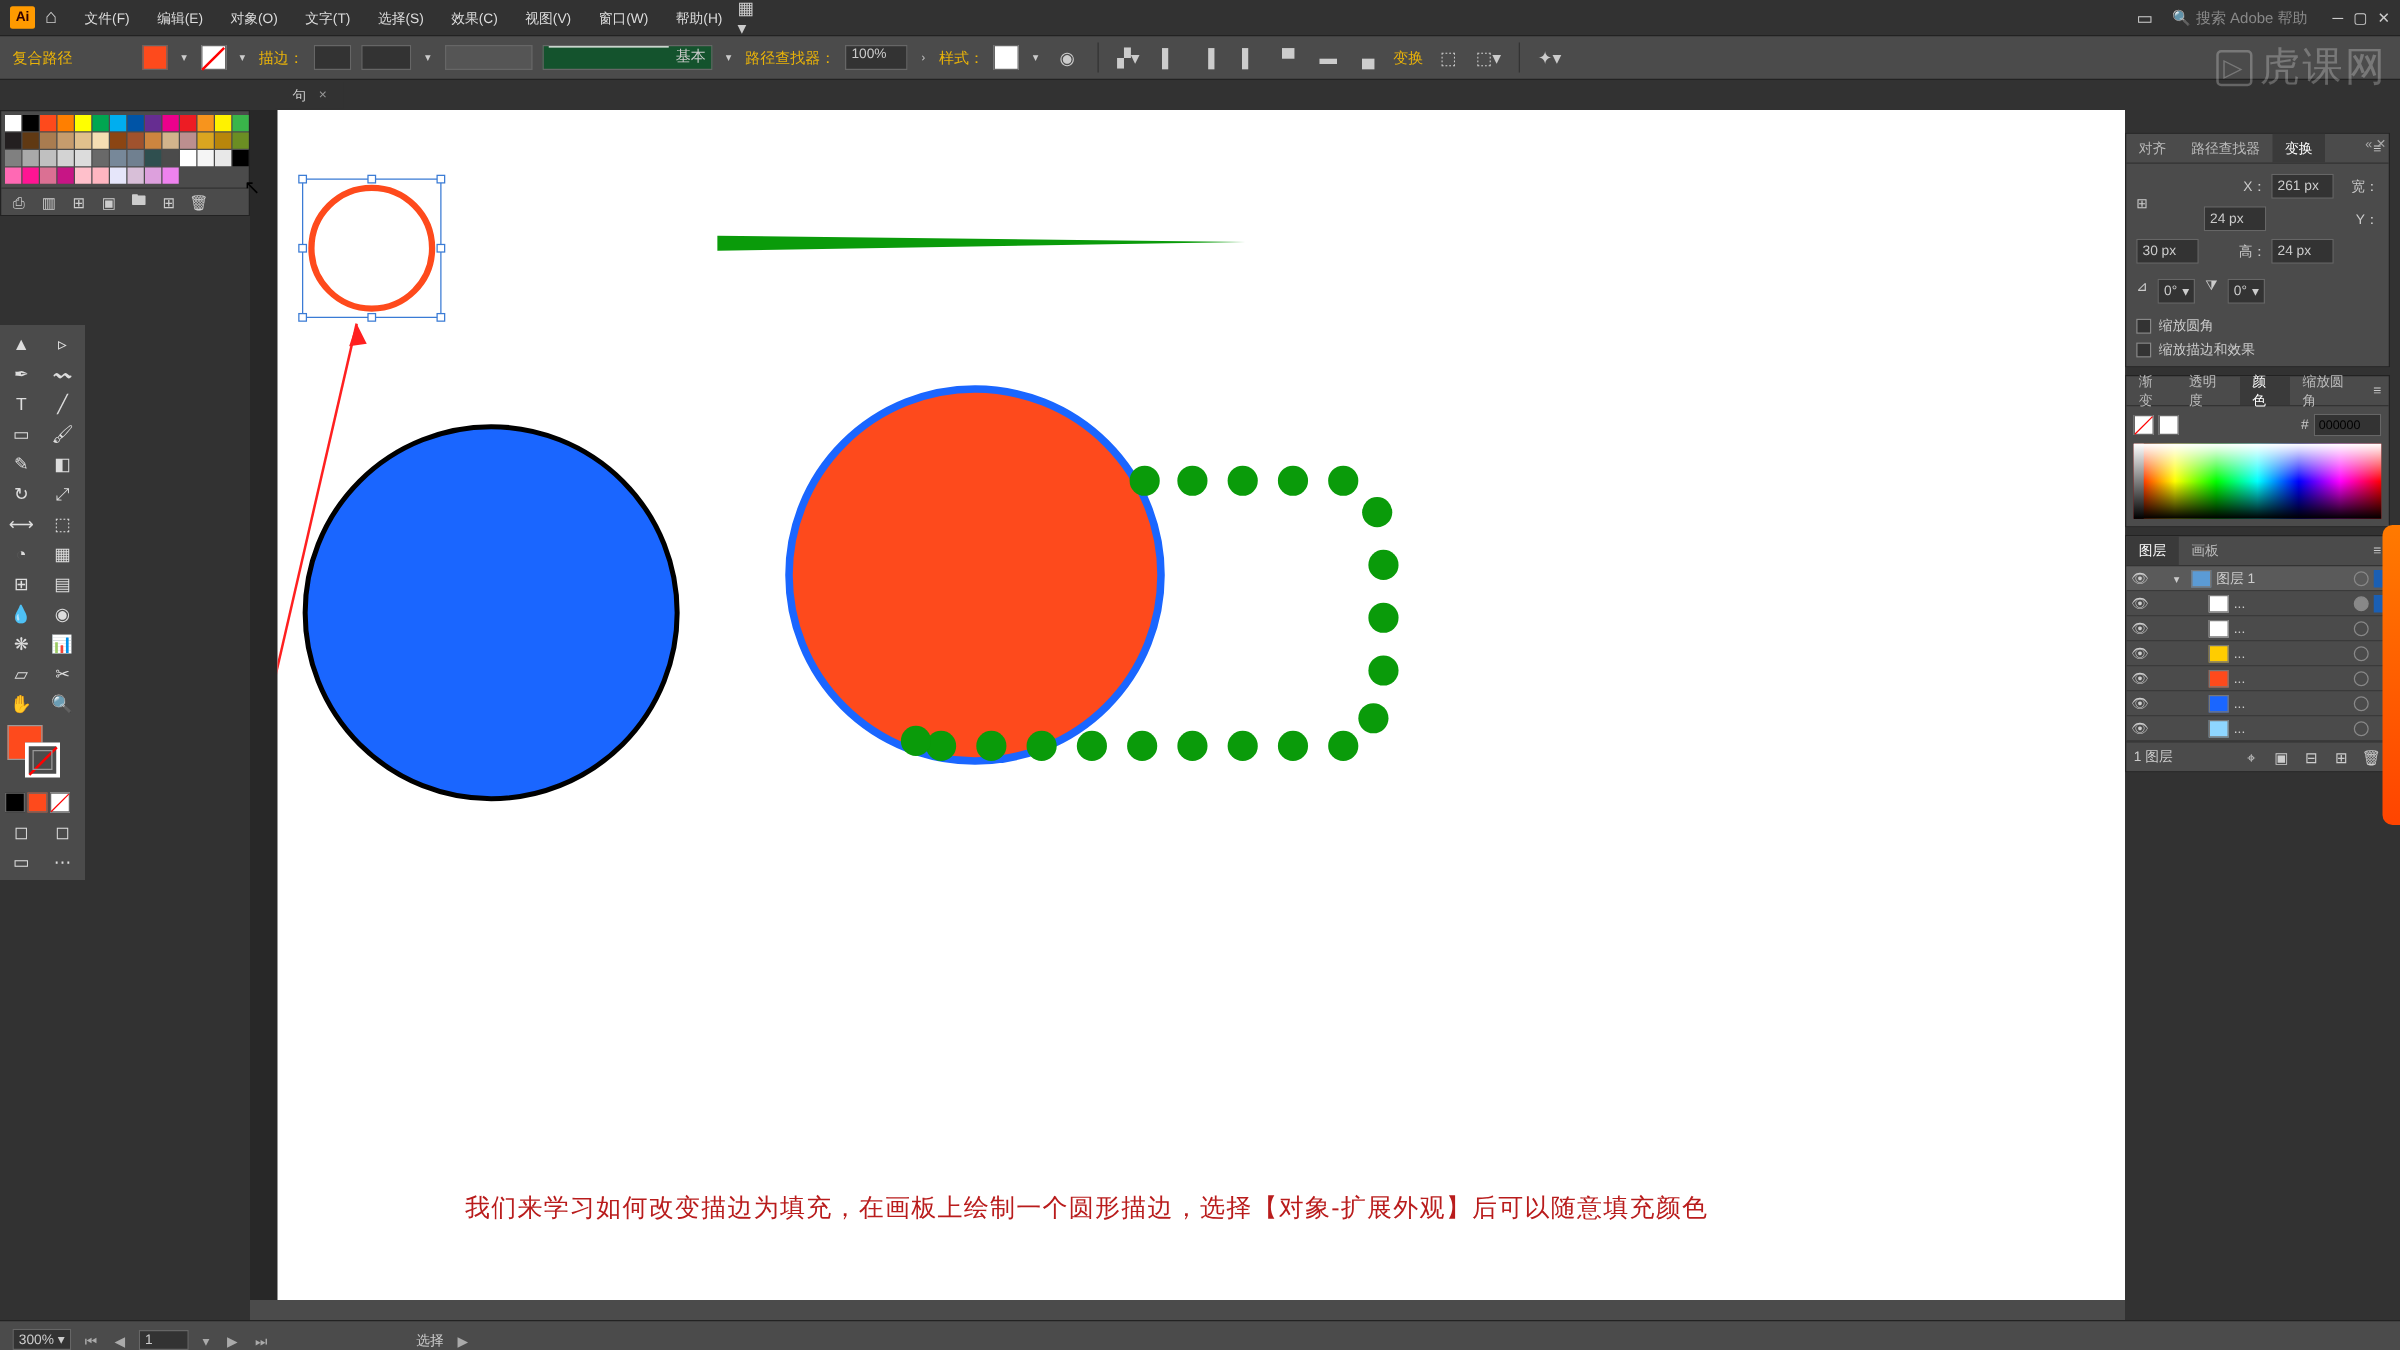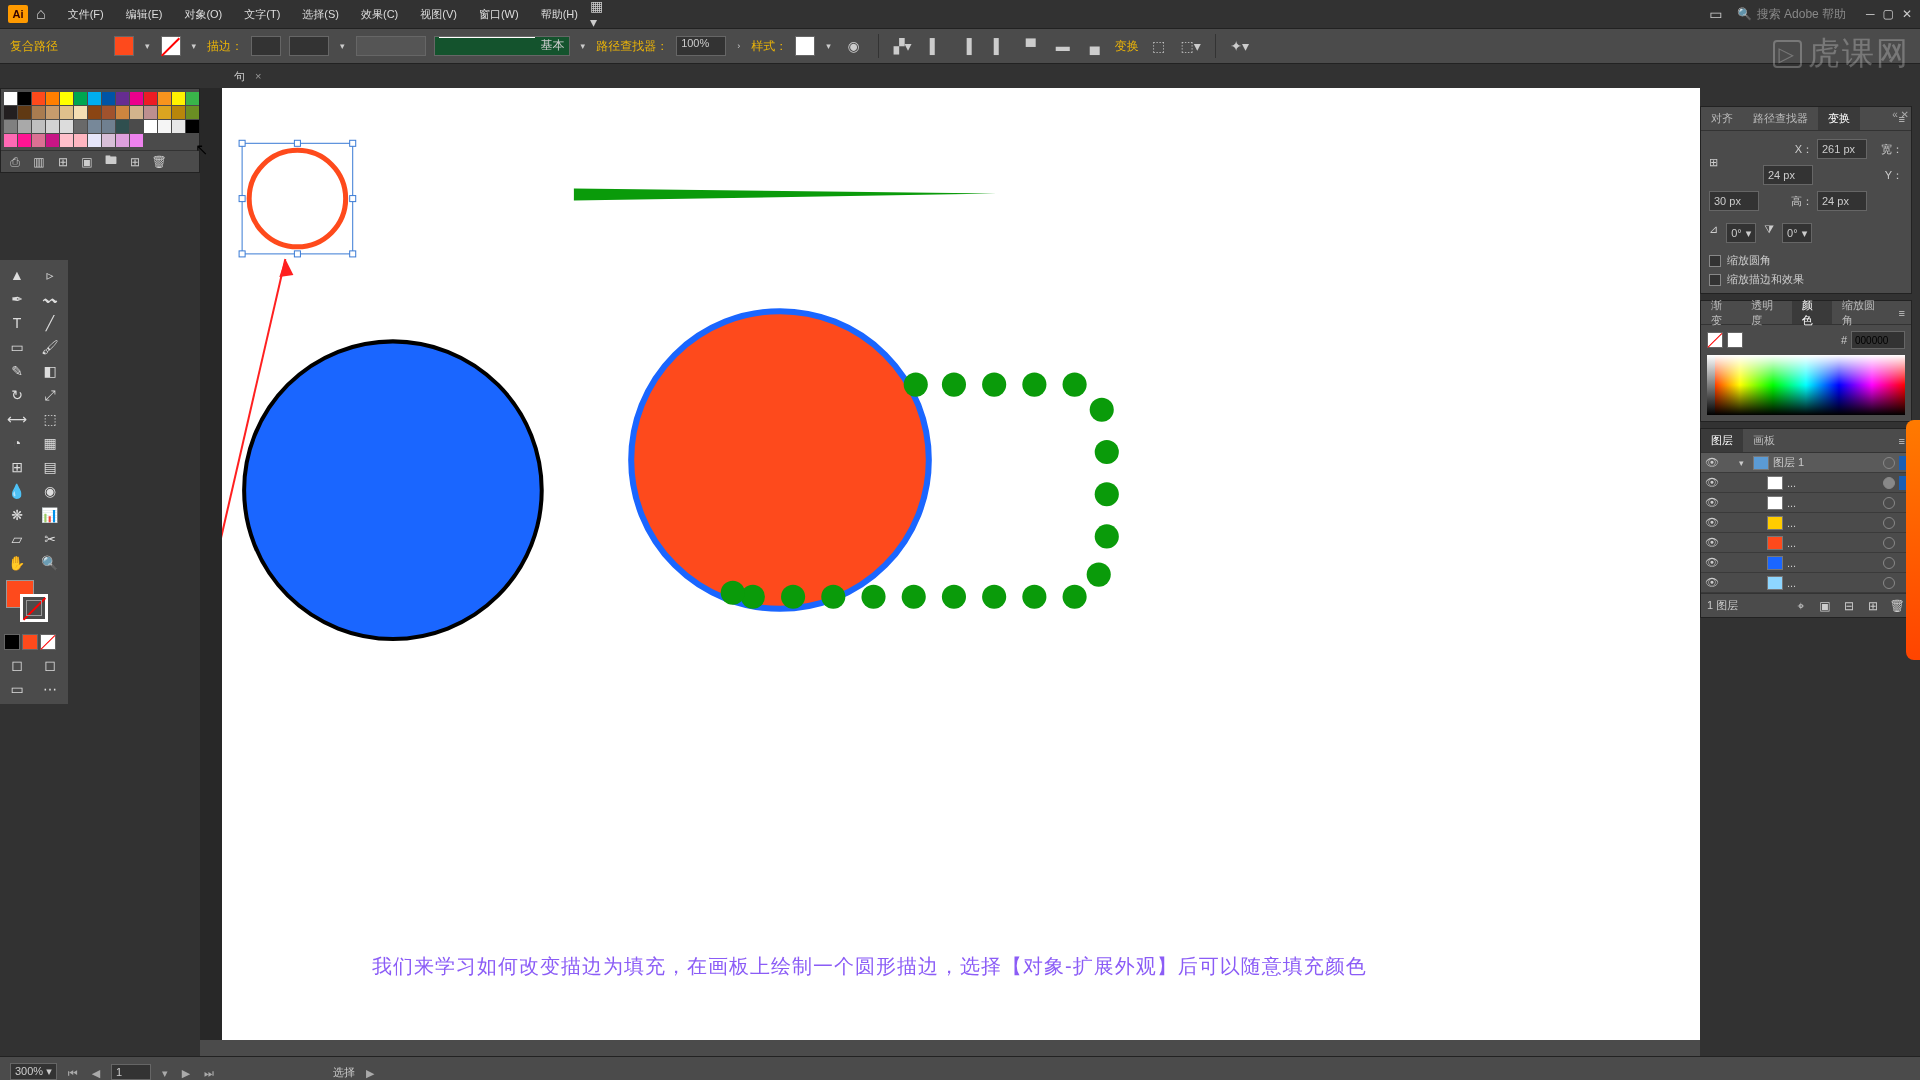--- a/index.html
+++ b/index.html
@@ -35,21 +35,21 @@
 .swatch-panel{position:absolute;left:0;top:88px;width:200px;background:#4b4b4b;border:1px solid #222;z-index:10}
 .swatch-grid{display:grid;grid-template-columns:repeat(14,13px);gap:1px;padding:3px}
 .sw{width:13px;height:13px;cursor:pointer}
 .swatch-footer{height:22px;border-top:1px solid #333;display:flex;align-items:center;gap:8px;padding:0 6px}
 .sw-ficon{width:16px;height:16px;color:#ccc;font-size:12px;display:flex;align-items:center;justify-content:center}
 .canvas-wrap{position:absolute;left:200px;top:88px;right:220px;bottom:24px;background:#282828;overflow:hidden}
 .scroll-track-h{position:absolute;bottom:0;left:0;right:0;height:16px;background:#4b4b4b}
 .artboard{position:absolute;left:22px;top:0;right:0;bottom:16px;background:#fff}
 .cursor-arrow{position:absolute;left:195px;top:140px;font-size:16px;color:#000;z-index:20;pointer-events:none}
 svg.content{position:absolute;inset:0}
-.caption{position:absolute;left:150px;bottom:60px;color:#8b5cf6;font-size:20px;letter-spacing:1px}
+.caption{position:absolute;left:150px;bottom:60px;color:#b91c1c;font-size:20px;letter-spacing:1px}
 .panels{position:absolute;right:8px;top:106px;width:212px;bottom:40px;display:flex;flex-direction:column;gap:6px}
 .panel{background:#4b4b4b;border:1px solid #222;font-size:11px}
 .panel-head{display:flex;height:24px;align-items:center;border-bottom:1px solid #333}
 .ptab{padding:0 10px;height:100%;display:flex;align-items:center;cursor:pointer;color:#bbb}
 .ptab.active{background:#3a3a3a;color:#fff}
 .pmenu{margin-left:auto;padding:0 6px;cursor:pointer}
 .pclose{position:absolute;right:2px;top:2px;color:#aaa;font-size:10px;cursor:pointer}
 .transform-body{padding:8px;display:grid;grid-template-columns:auto 1fr auto 1fr;gap:6px 4px;align-items:center}
 .t-label{text-align:right;color:#ccc}
 .t-val{background:#333;border:1px solid #666;height:20px;padding:0 4px;display:flex;align-items:center;min-width:50px}

